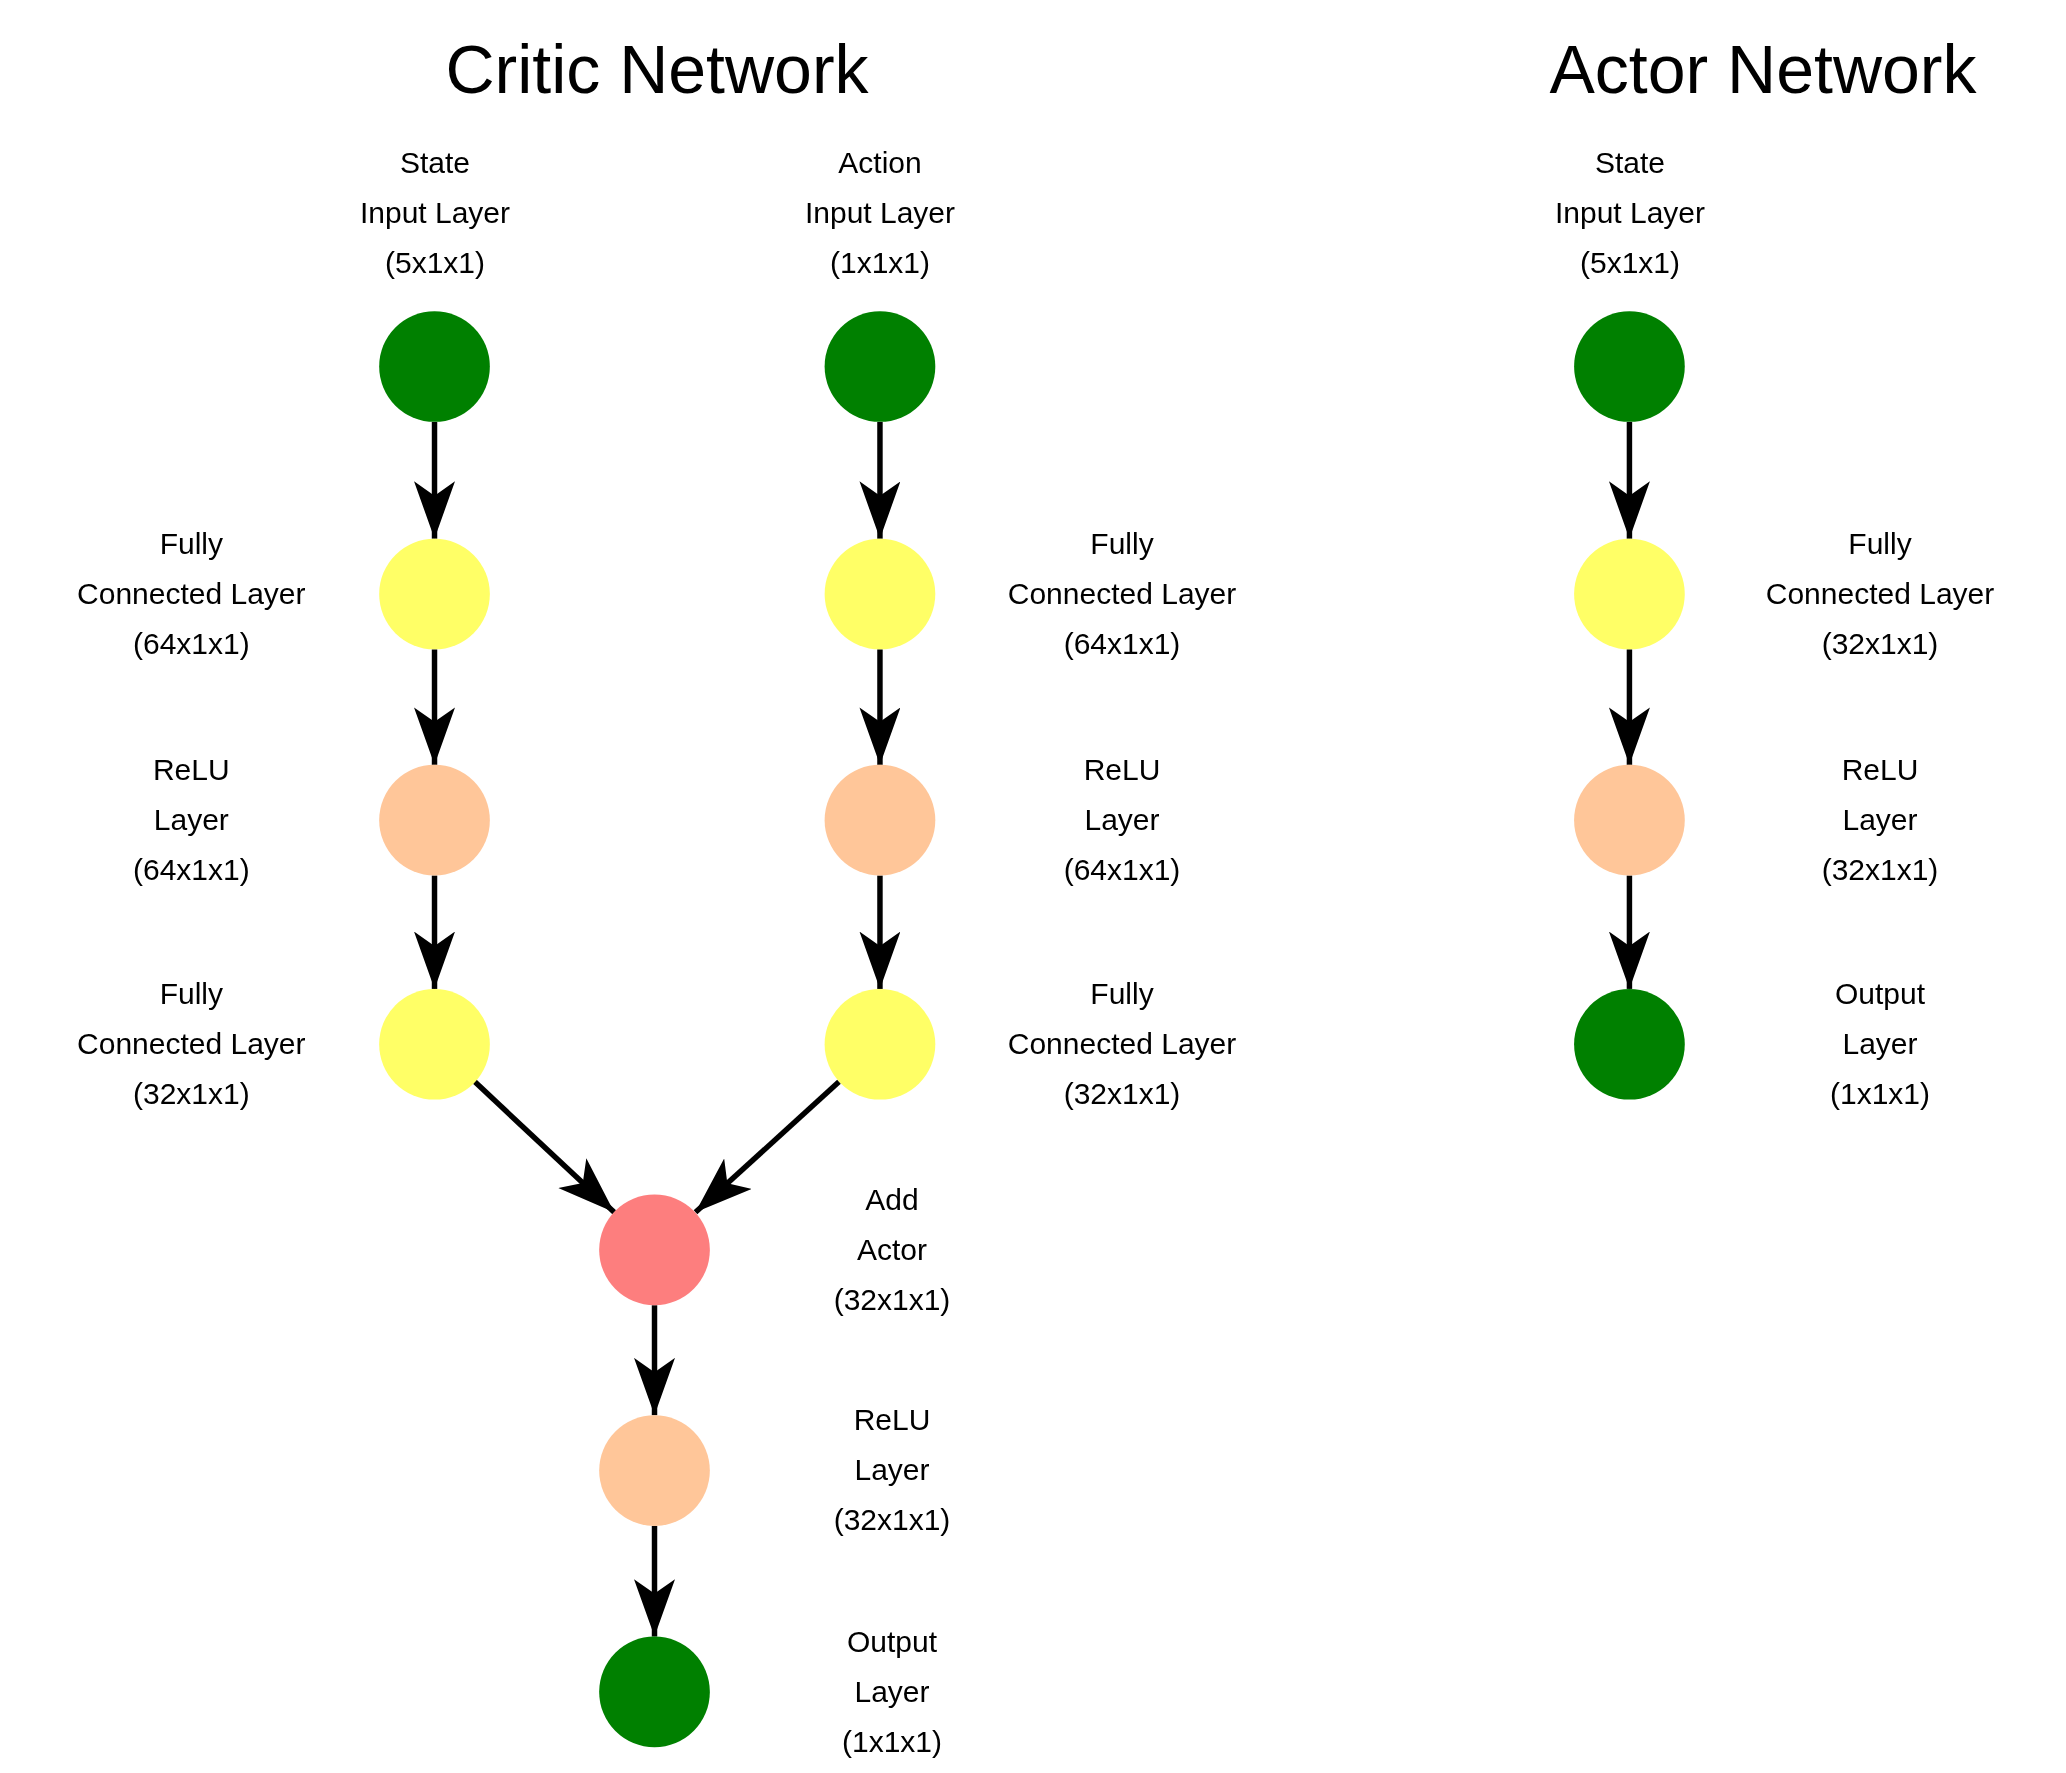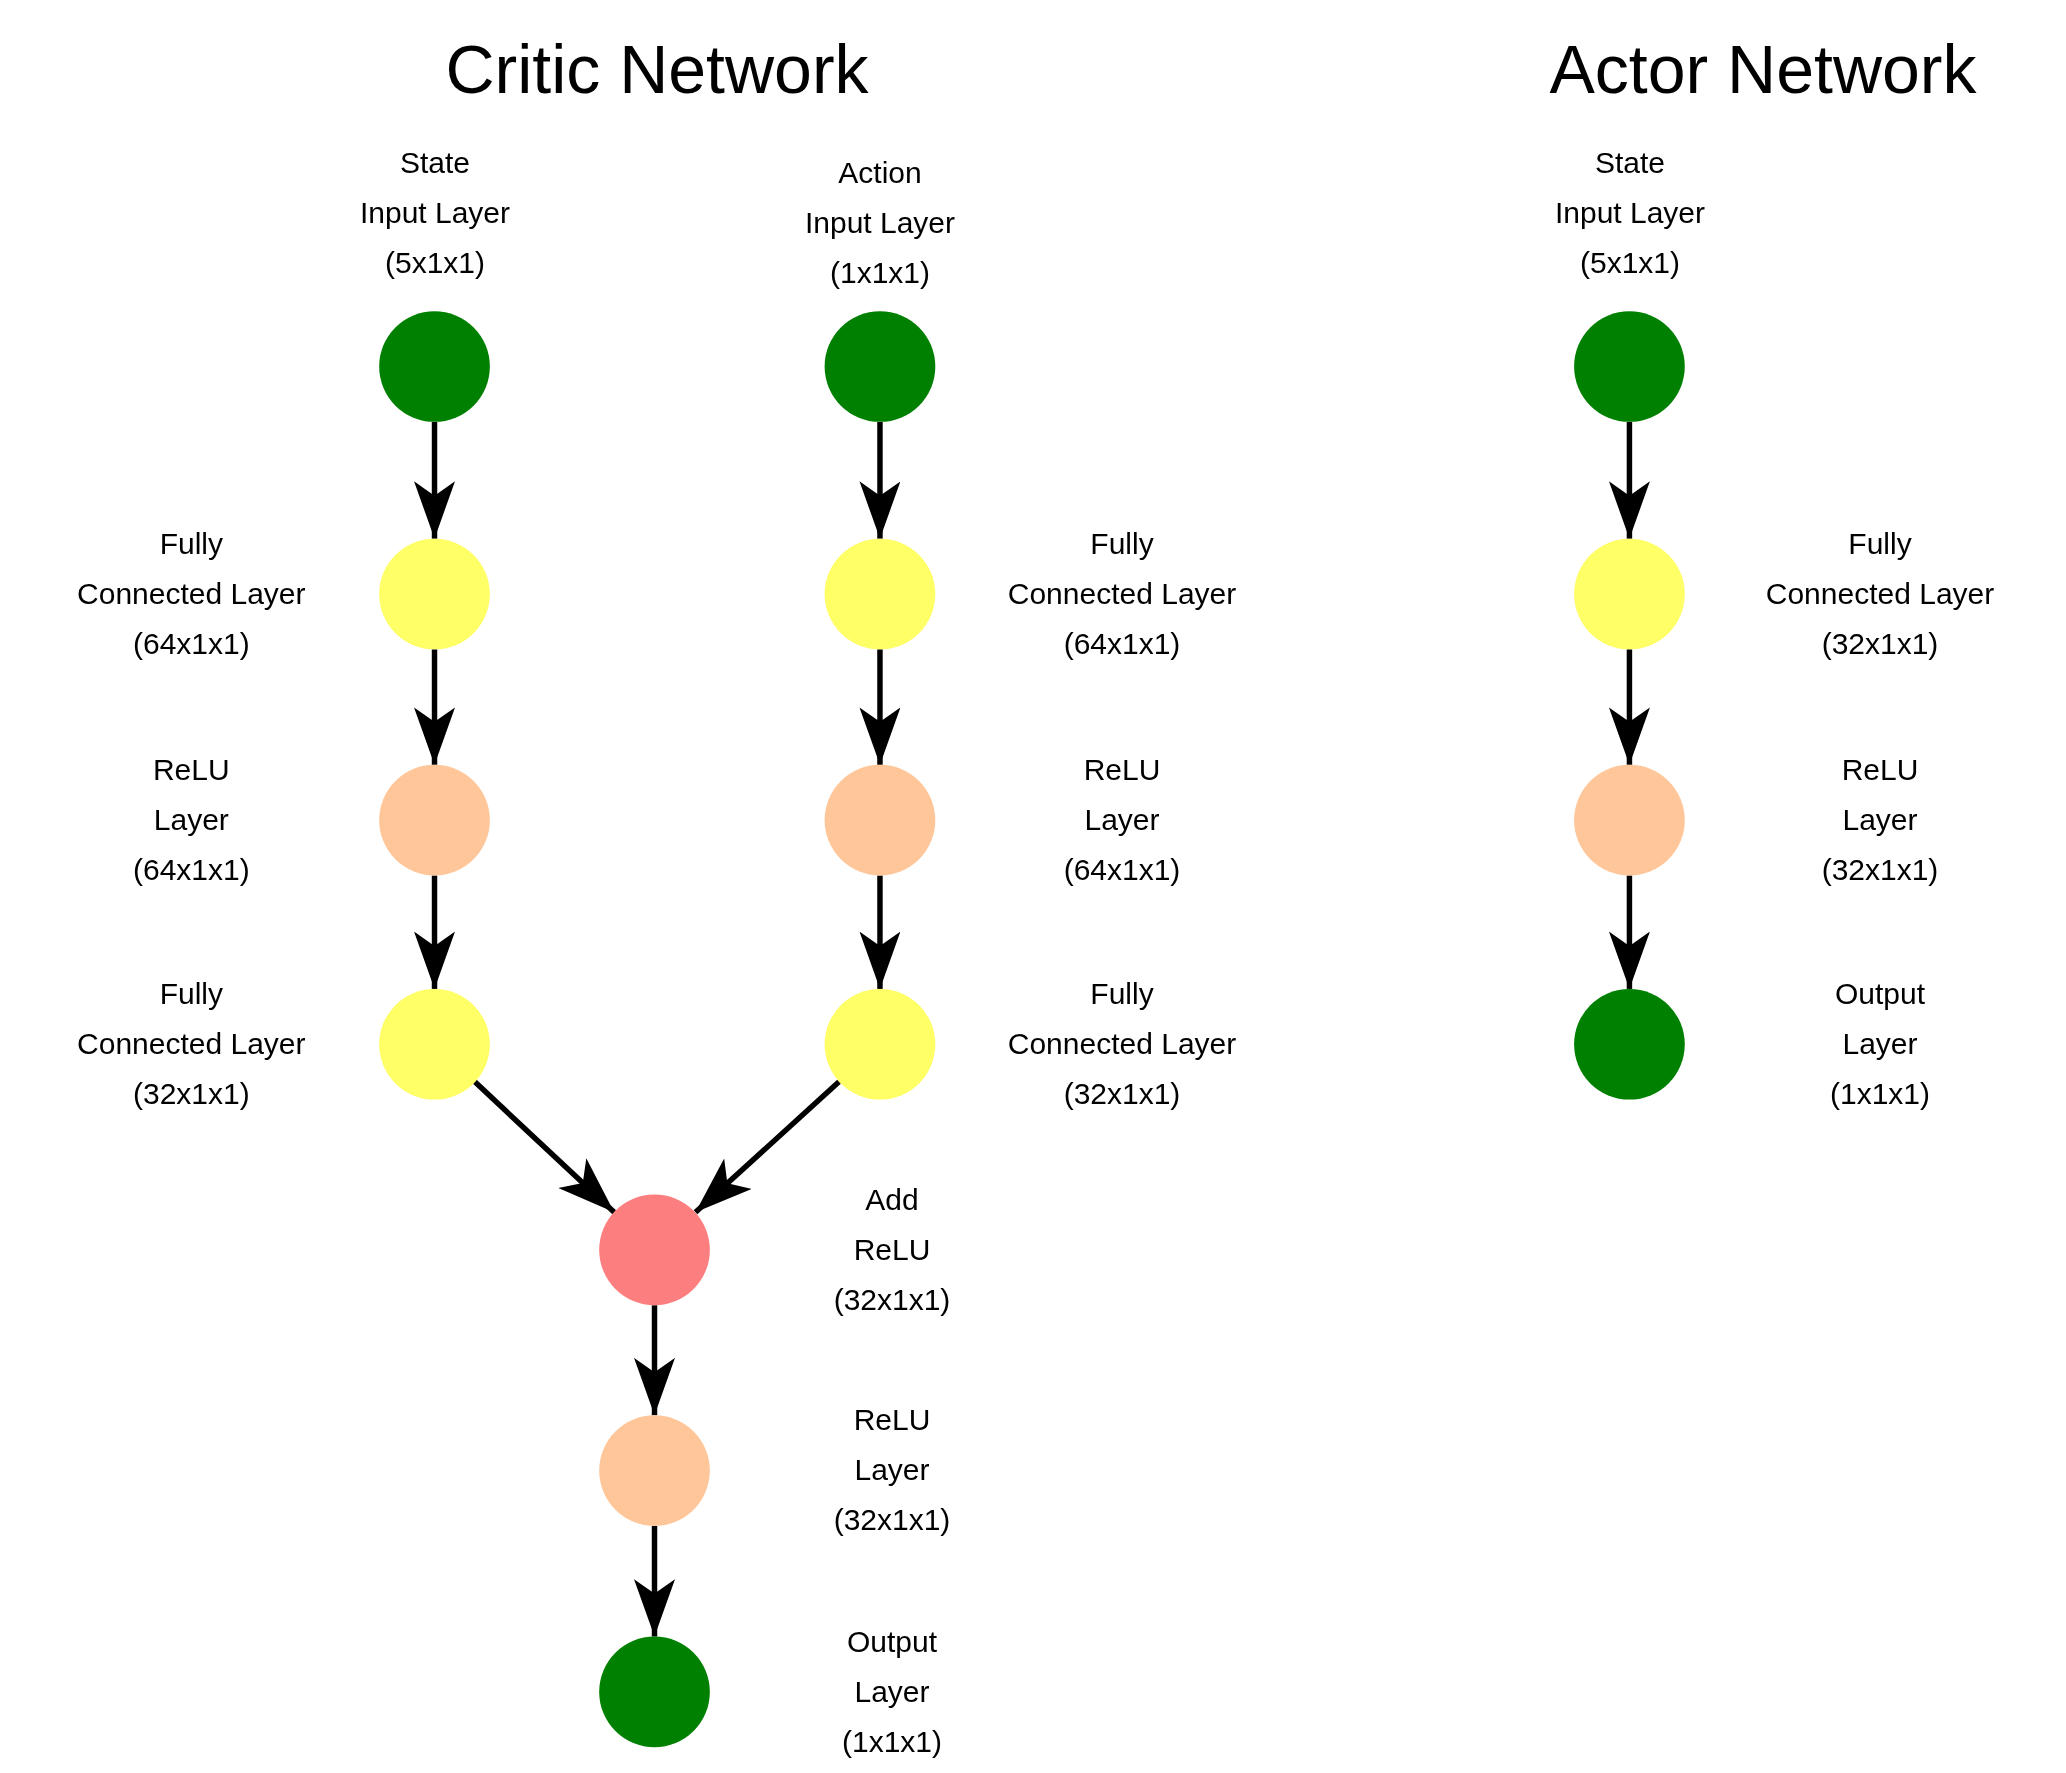--- a/index.html
+++ b/index.html
@@ -95,21 +95,21 @@
     <circle cx="2385" cy="1177" r="81" fill="#FFC699"></circle>
     <circle cx="2385" cy="1505" r="81" fill="#008000"></circle>
   </svg>
 
   <div class="title" style="left:247px; top:13.7px;">Critic Network</div>
   <div class="title" style="left:1353px; top:13.7px;">Actor Network</div>
 
   <div class="lbl" style="left:230px; top:122px;">State
 Input Layer
 (5x1x1)</div>
-  <div class="lbl" style="left:675px; top:132px;">Action
+  <div class="lbl" style="left:675px; top:122px;">Action
 Input Layer
 (1x1x1)</div>
 
   <div class="lbl" style="left:-13.7px; top:503px;">Fully
 Connected Layer
 (64x1x1)</div>
   <div class="lbl" style="left:-13.7px; top:729px;">ReLU
 Layer
 (64x1x1)</div>
   <div class="lbl" style="left:-13.7px; top:953px;">Fully
@@ -120,21 +120,21 @@
 Connected Layer
 (64x1x1)</div>
   <div class="lbl" style="left:917px; top:729px;">ReLU
 Layer
 (64x1x1)</div>
   <div class="lbl" style="left:917px; top:953px;">Fully
 Connected Layer
 (32x1x1)</div>
 
   <div class="lbl" style="left:687px; top:1159px;">Add
-ReLU
+Actor
 (32x1x1)</div>
   <div class="lbl" style="left:687px; top:1379px;">ReLU
 Layer
 (32x1x1)</div>
   <div class="lbl" style="left:687px; top:1601px;">Output
 Layer
 (1x1x1)</div>
 
   <div class="lbl" style="left:1425px; top:122px;">State
 Input Layer

